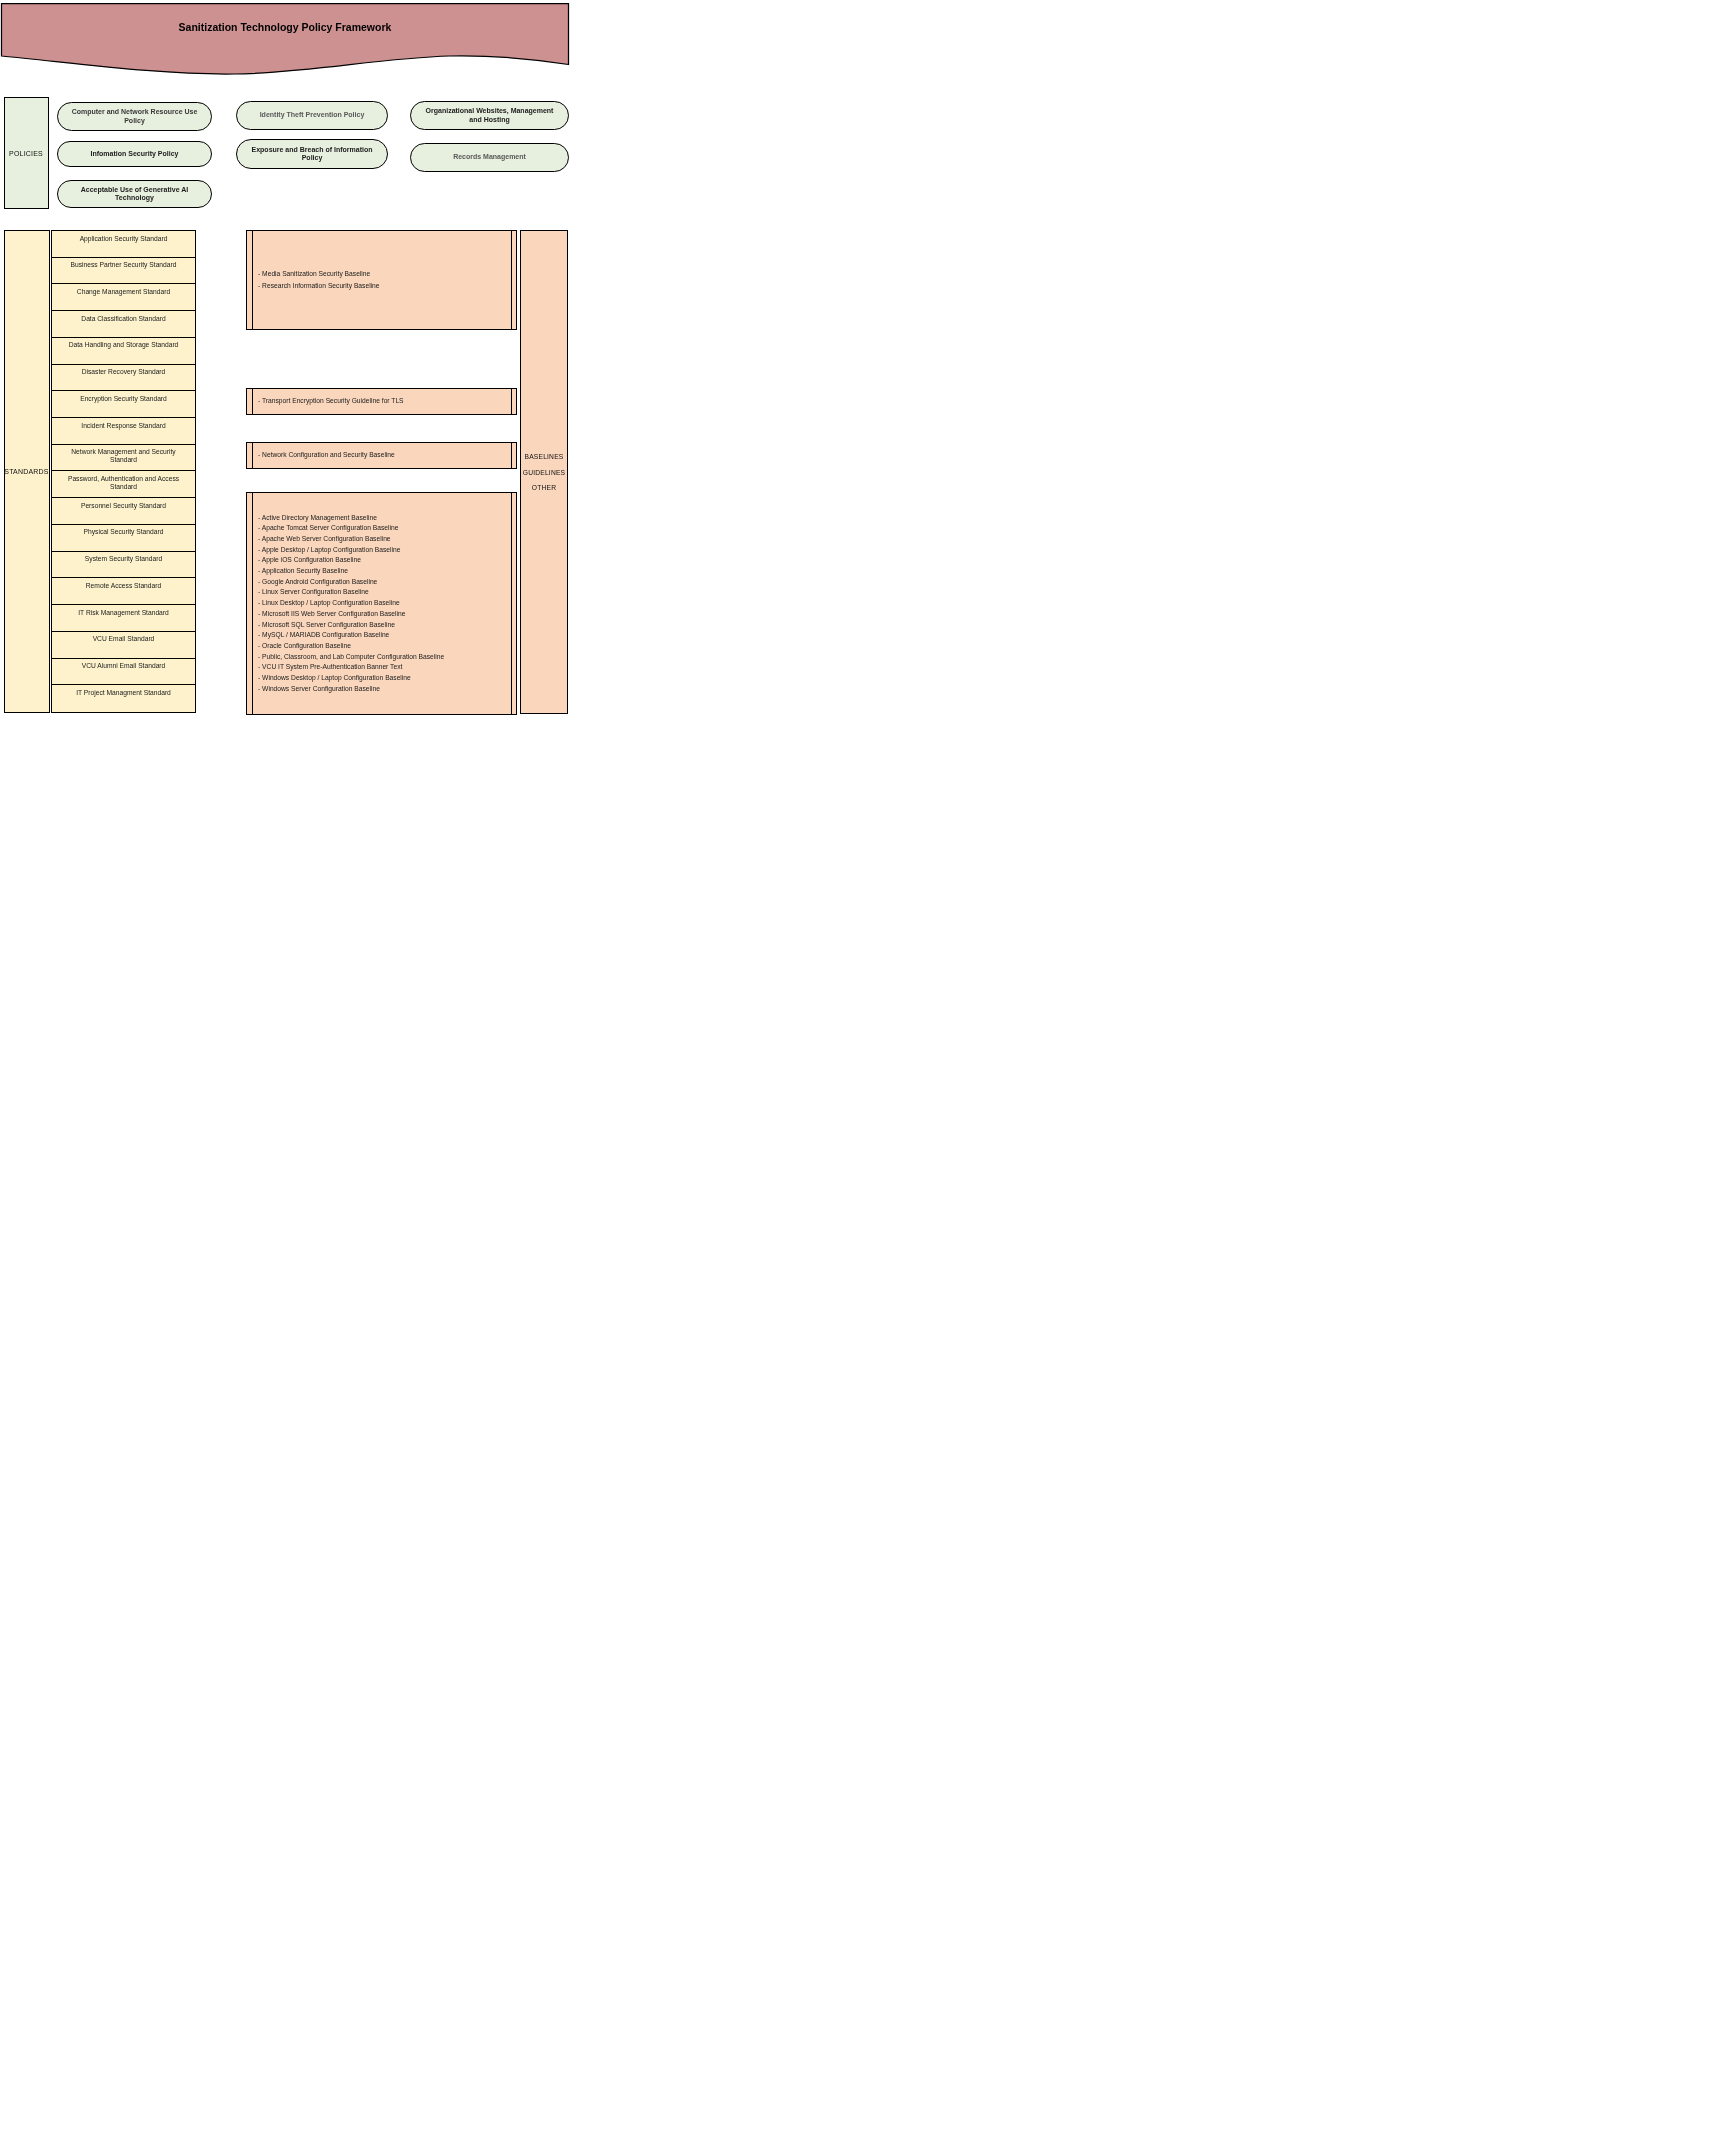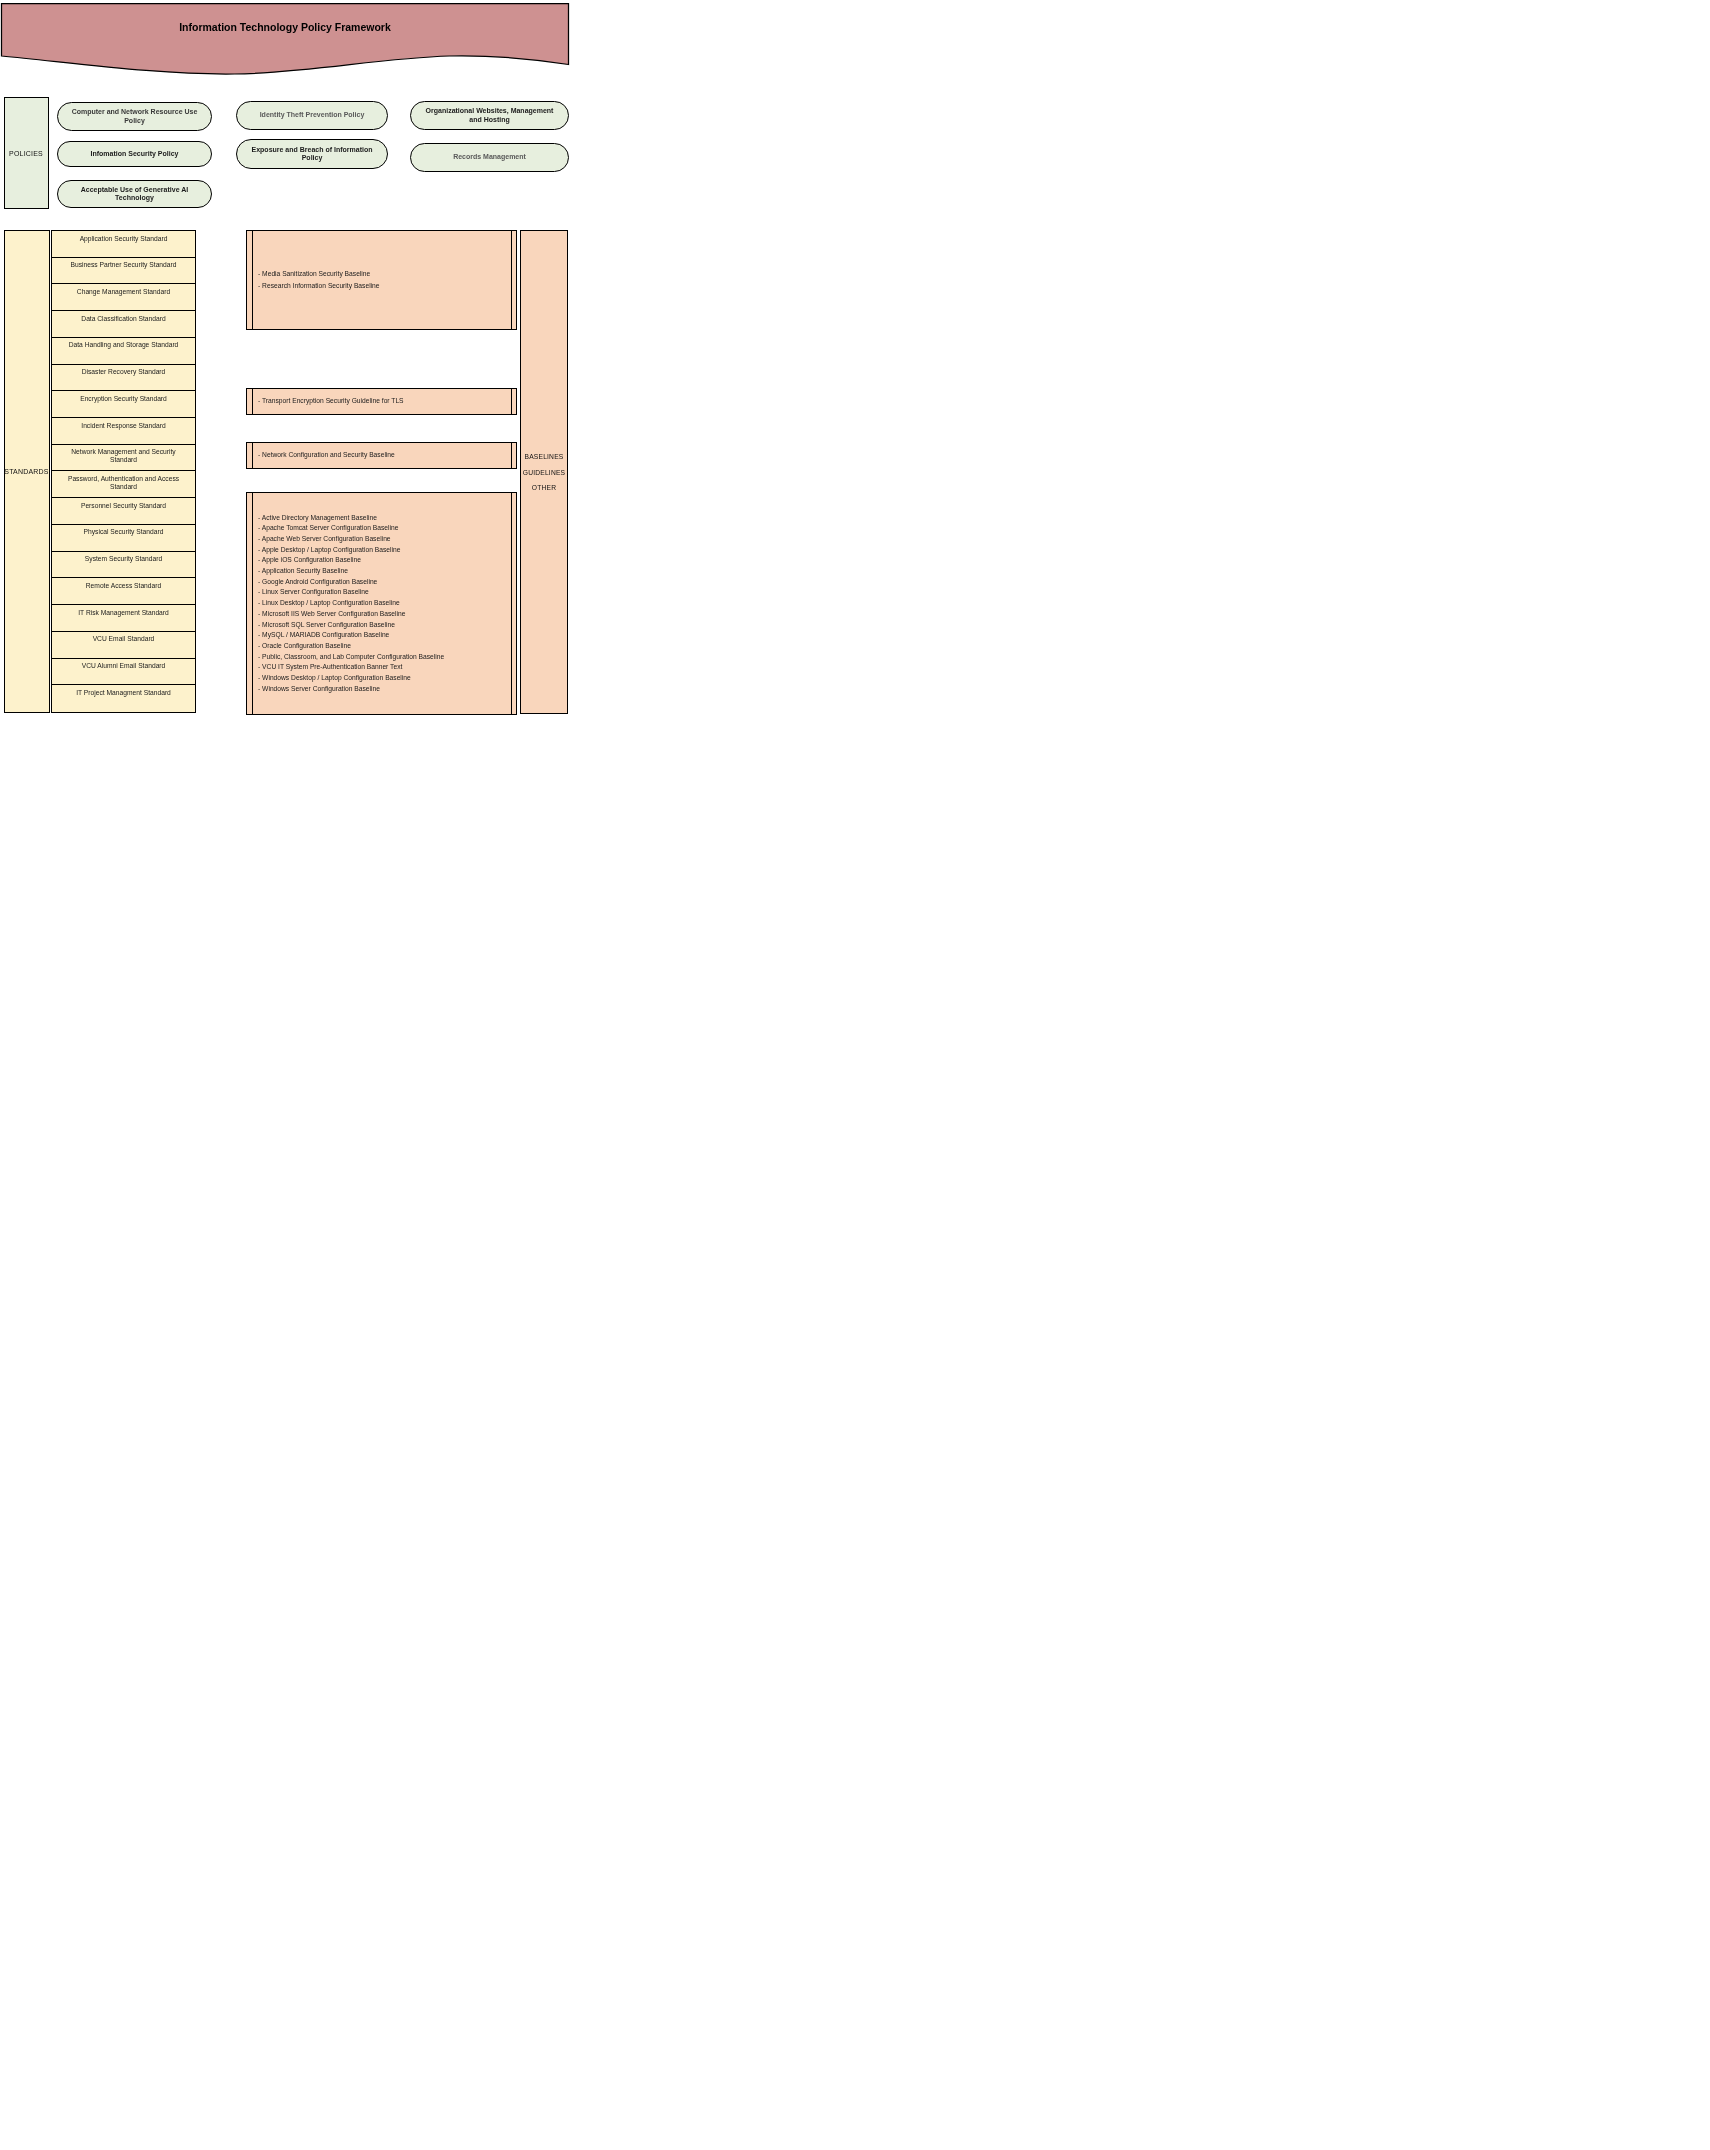--- a/index.html
+++ b/index.html
@@ -90,21 +90,21 @@
 <body>
 
 <div id="stage">
 
   <svg id="banner" viewBox="0 0 1142 170" preserveAspectRatio="none">
     <path d="M 3 7 L 1139 7 L 1139 129
              C 1080 120 990 110 900 112
              C 760 116 620 146 470 148
              C 320 150 150 126 3 112 Z" fill="var(--rose)" stroke="var(--line)" stroke-width="2.5"></path>
   </svg>
-  <div id="banner-title">Information Technology Policy Framework</div>
+  <div id="banner-title">Sanitization Technology Policy Framework</div>
 
   <div id="policies-label" class="label-box">
     <span>POLICIES</span>
   </div>
 
   <div id="pol-computer" class="pill t-soft">
     <span>Computer and Network Resource Use Policy</span>
   </div>
   <div id="pol-infosec" class="pill">
     <span>Infomation Security Policy</span>

